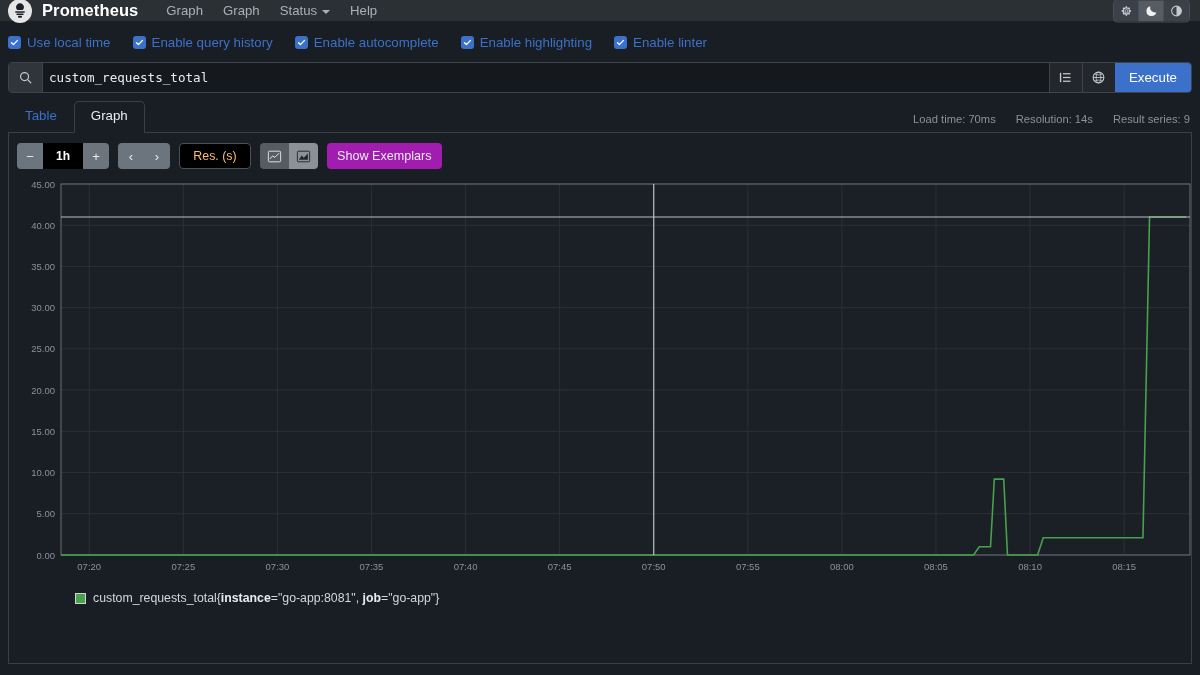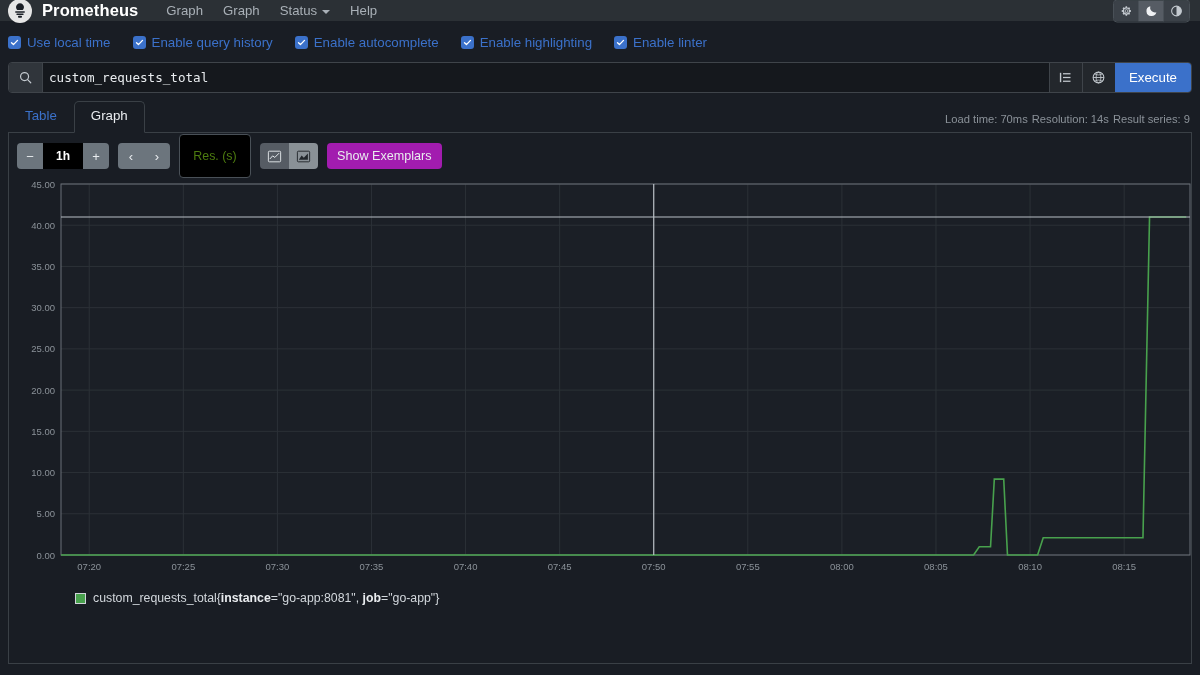--- a/index.html
+++ b/index.html
@@ -103,21 +103,21 @@
     font-size: 13.3px; padding: 6px 16px 7px 16px; cursor: pointer;
     border: 1px solid transparent; border-radius: 5px 5px 0 0;
     color: #3b71ca; position: relative; bottom: -1px; line-height: 1.25;
   }
   .tab.active {
     color: #e9ecef; background: #191d24;
     border-color: #3a4046 #3a4046 #191d24;
   }
   .stats {
     position: absolute; right: 2px; bottom: 7px;
-    display: flex; gap: 4px; font-size: 11.2px; color: #8b9299;
+    display: flex; gap: 20px; font-size: 11.2px; color: #8b9299;
     white-space: nowrap;
   }
 
   
   .panel {
     margin: 0 8px; border: 1px solid #3a4046; border-top: none;
     background: #191d24; height: 531px; padding: 10px 8px 0 8px;
     position: relative;
   }
 
@@ -133,22 +133,22 @@
     background: #000; color: #fff; font-size: 12px; font-weight: 600;
     height: 26px; width: 40px; display: flex;
     align-items: center; justify-content: center; cursor: text;
   }
   .endtime {
     background: #000; color: #b6bcc2; font-size: 12.4px;
     height: 26px; width: 155px; display: flex;
     align-items: center; justify-content: center; cursor: text;
   }
   .res-box {
-    background: #000; color: #4d7c0f; font-size: 12.4px;
-    height: 44px; width: 72px; display: flex;
+    background: #000; color: #fdba74; font-size: 12.4px;
+    height: 26px; width: 72px; display: flex;
     align-items: center; justify-content: center;
     border: 1px solid #495057; border-radius: 4px; cursor: text;
   }
   .chart-toggle { display: flex; border-radius: 4px; overflow: hidden; }
   .ct-btn {
     width: 29px; height: 26px; display:flex;
     align-items:center; justify-content:center; cursor: pointer;
   }
   .ct-btn.on  { background: #565c64; }
   .ct-btn.off { background: #8a9197; }

